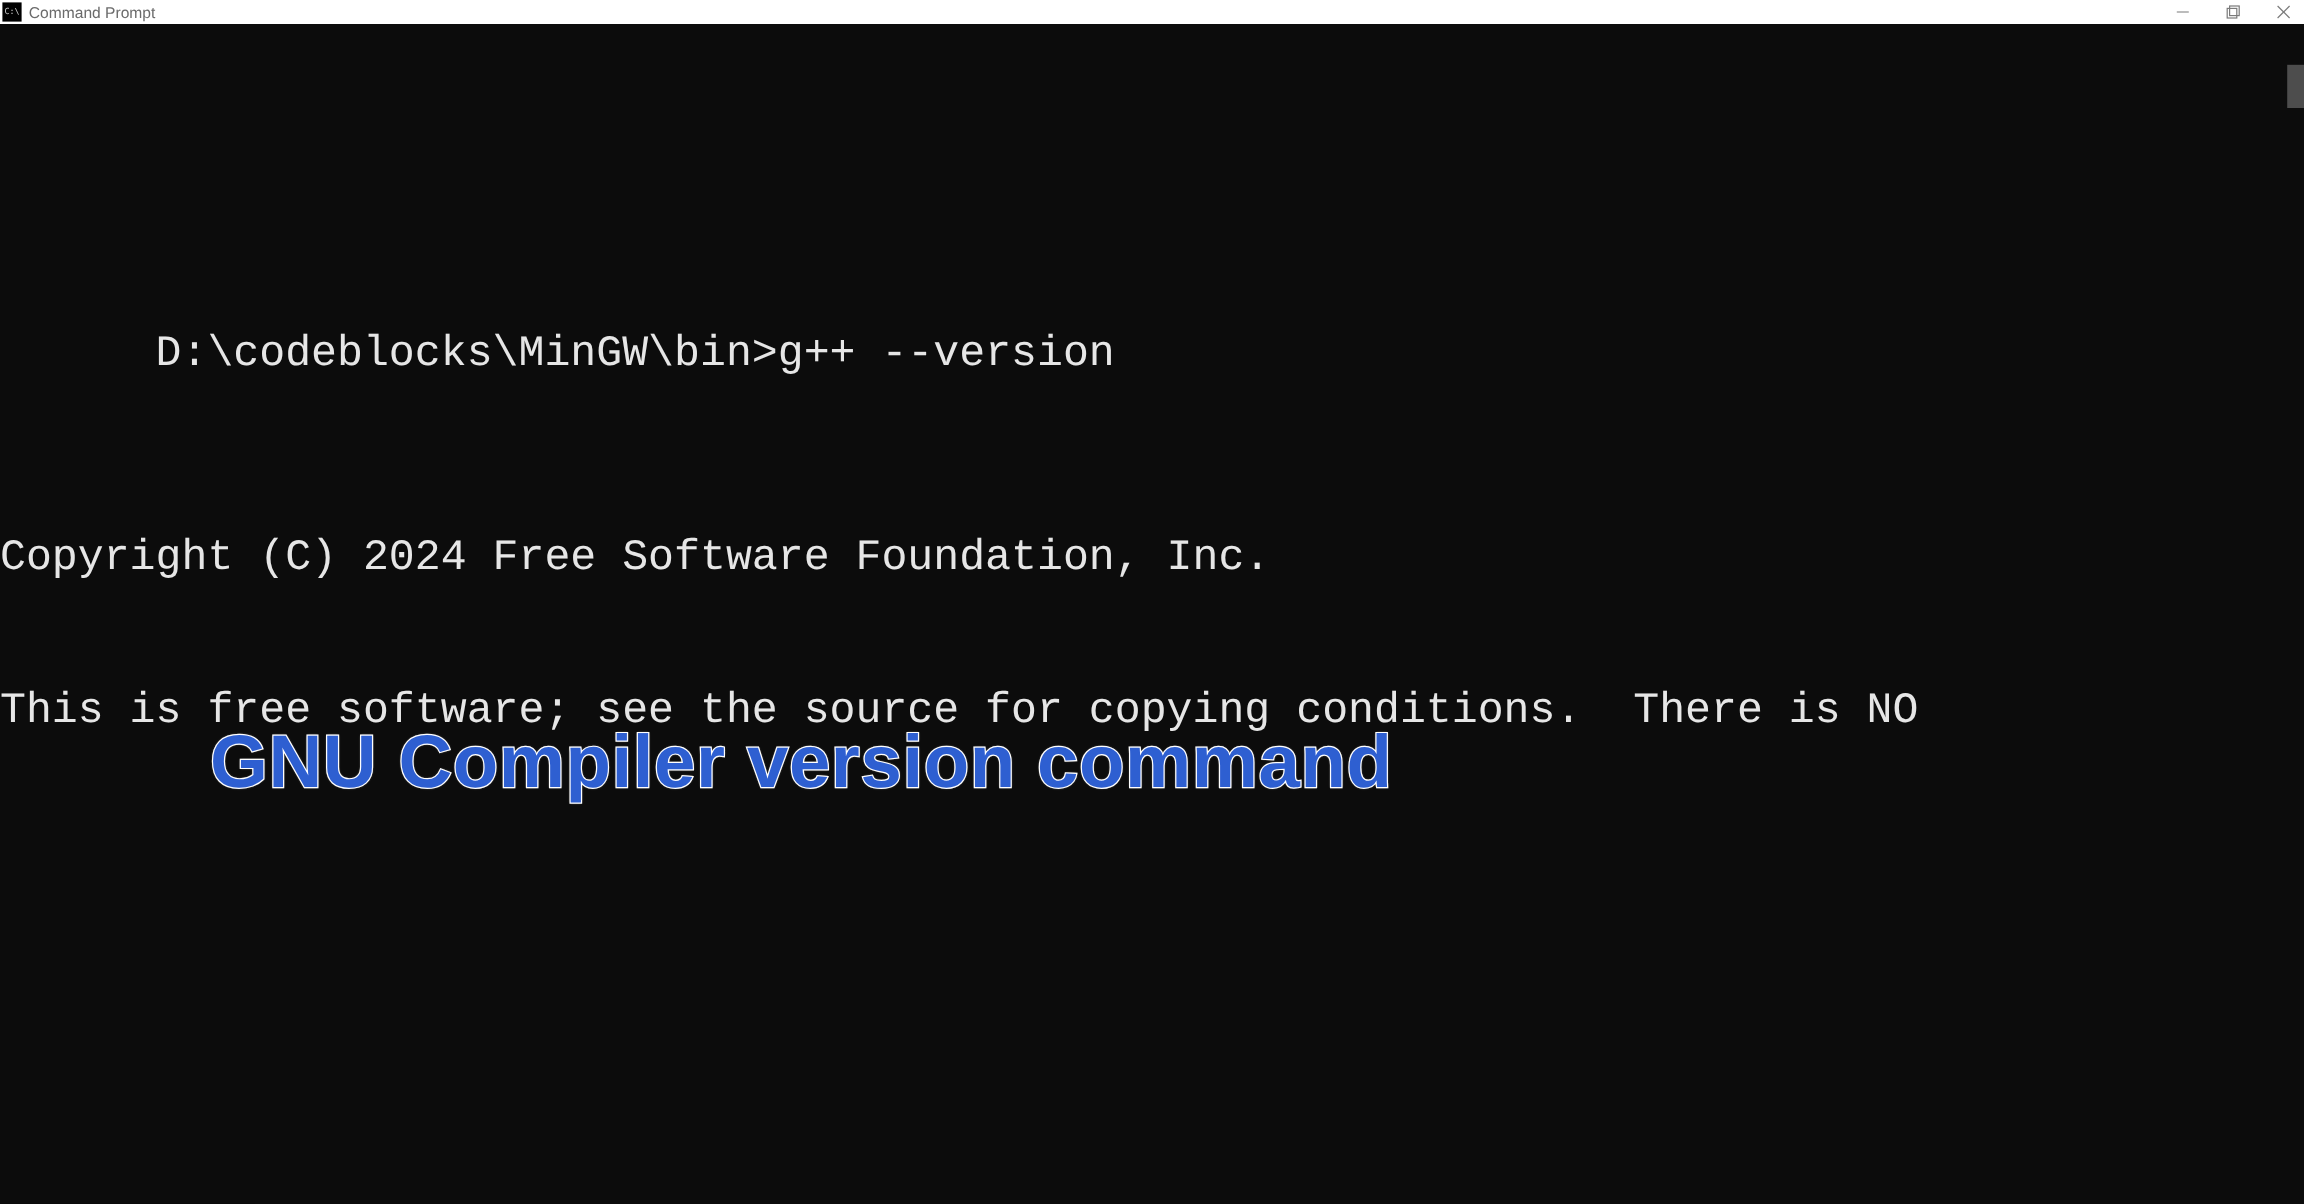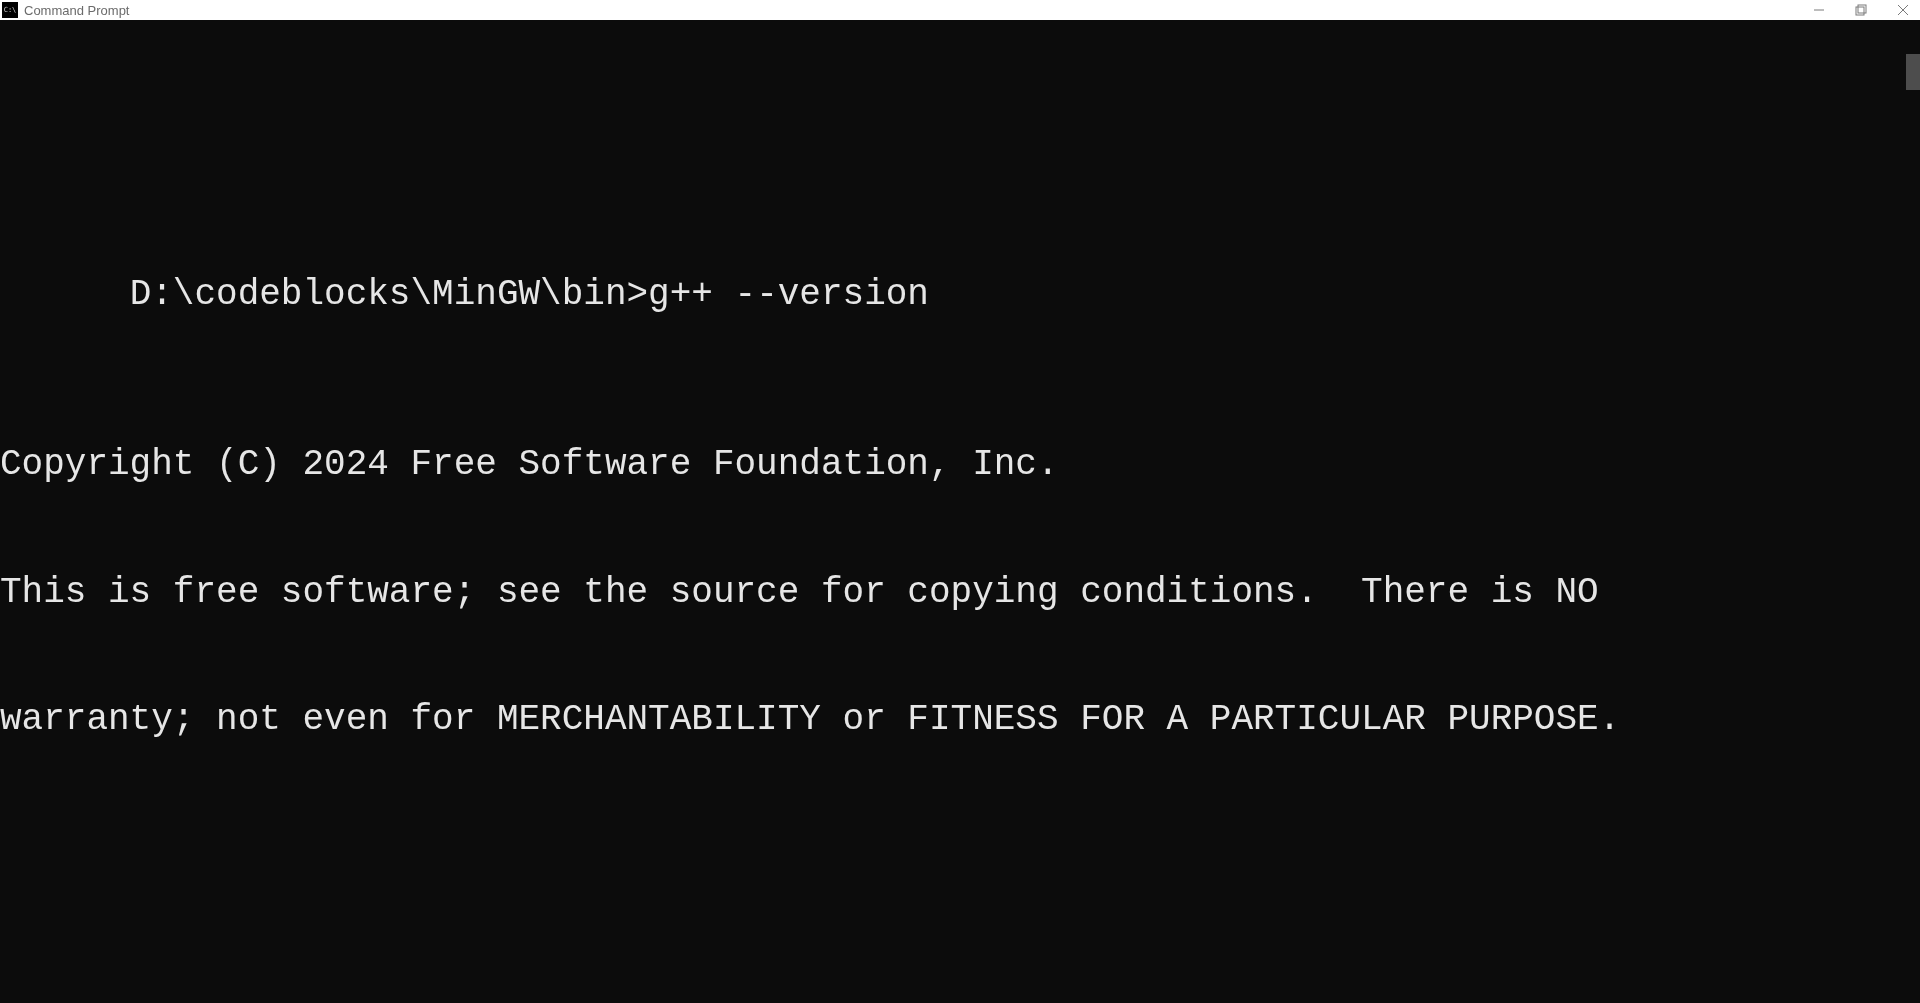--- a/index.html
+++ b/index.html
@@ -139,22 +139,22 @@
 </div>
 
 <div class="terminal-wrap">
   <div class="terminal">
     <div class="blank"></div>
     <span class="line prompt-line">
       <span>D:\codeblocks\MinGW\bin&gt;</span><span>g++ --version</span>
     </span>
     <span class="line">Copyright (C) 2024 Free Software Foundation, Inc.</span>
     <span class="line">This is free software; see the source for copying conditions.  There is NO</span>
-    <span class="line">warranty; not even for MERCHANTABILITY or FITNESS FOR A PARTICULAR PURPOSE.</span>
     <div class="blank2"></div>
     
   </div>
 
   <div class="scrollbar">
     <div class="scroll-thumb"></div>
   </div>
 
+  <div class="overlay-caption">GNU Compiler version command</div>
 </div>
 
 </body></html>

